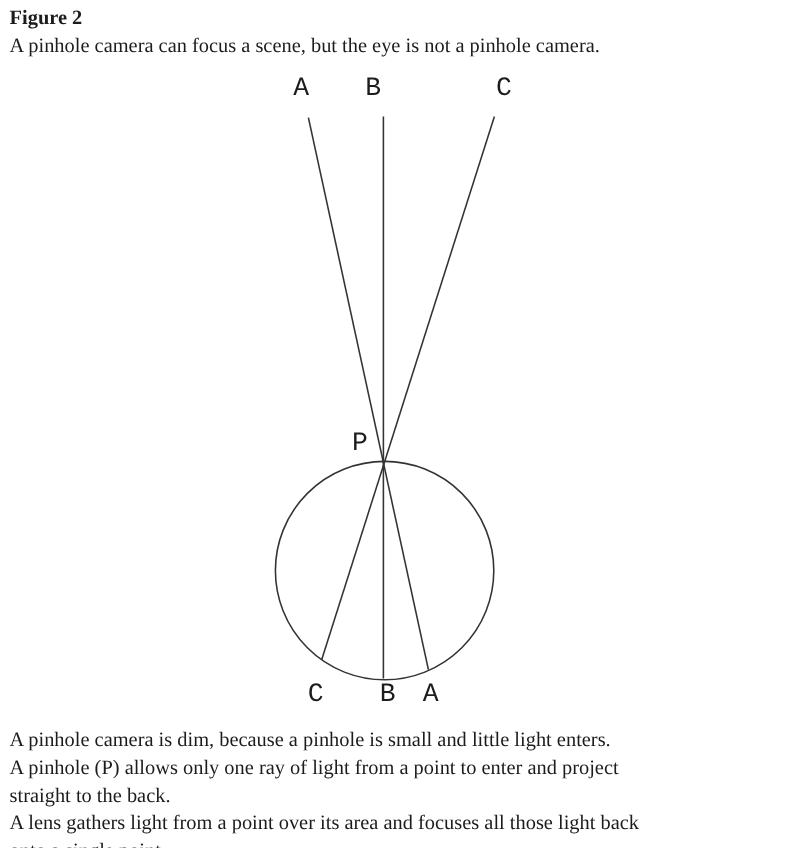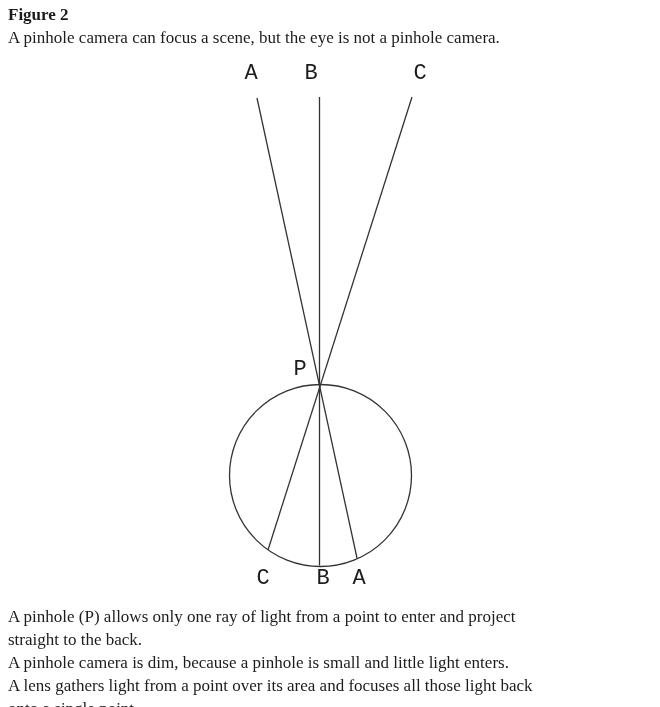--- a/index.html
+++ b/index.html
@@ -91,19 +91,19 @@
   <span class="diagram-label lbl-top-b">B</span>
   <span class="diagram-label lbl-top-c">C</span>
 
   <span class="diagram-label lbl-pinhole">P</span>
 
   <span class="diagram-label lbl-bot-c">C</span>
   <span class="diagram-label lbl-bot-b">B</span>
   <span class="diagram-label lbl-bot-a">A</span>
 
   <div id="caption">
+    <div class="serif-text">A pinhole camera is dim, because a pinhole is small and little light enters.</div>
     <div class="serif-text">A pinhole (P) allows only one ray of light from a point to enter and project straight to the back.</div>
-    <div class="serif-text">A pinhole camera is dim, because a pinhole is small and little light enters.</div>
     <div class="serif-text">A lens gathers light from a point over its area and focuses all those light back onto a single point.</div>
     <div class="serif-text">The eye gathers light using its lens and controls the amount of light using its pupil.</div>
   </div>
 
 </div>
 
 </body></html>

